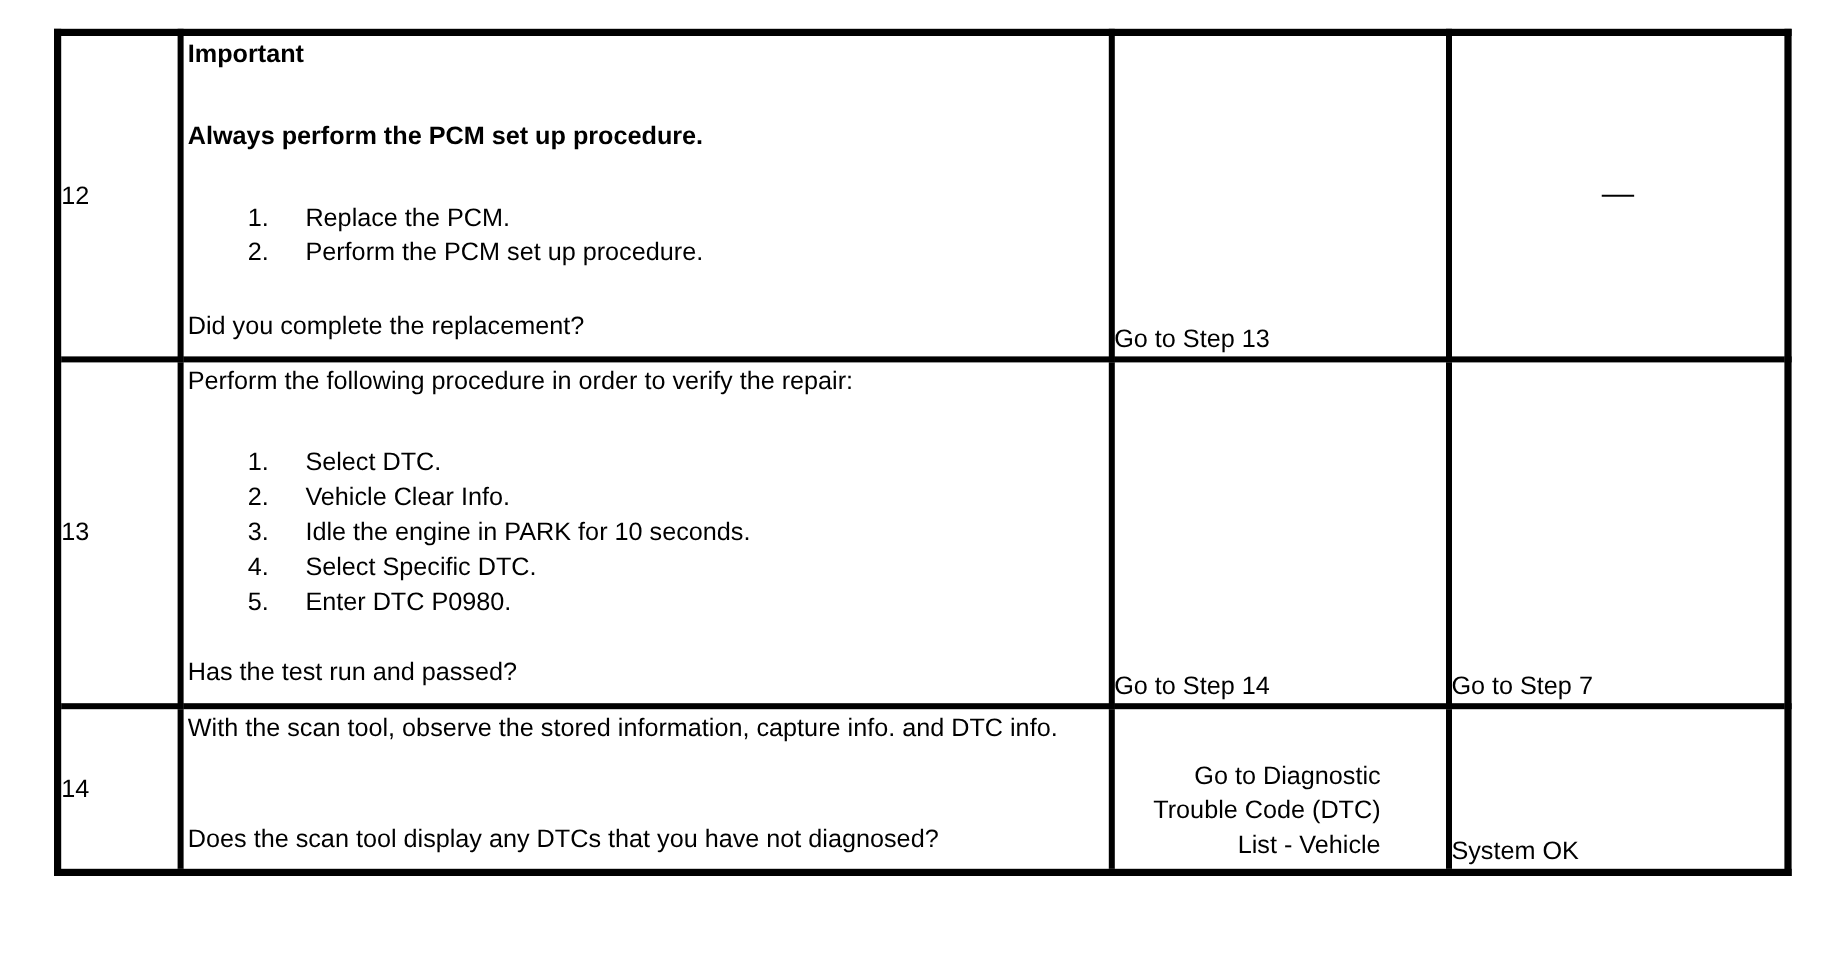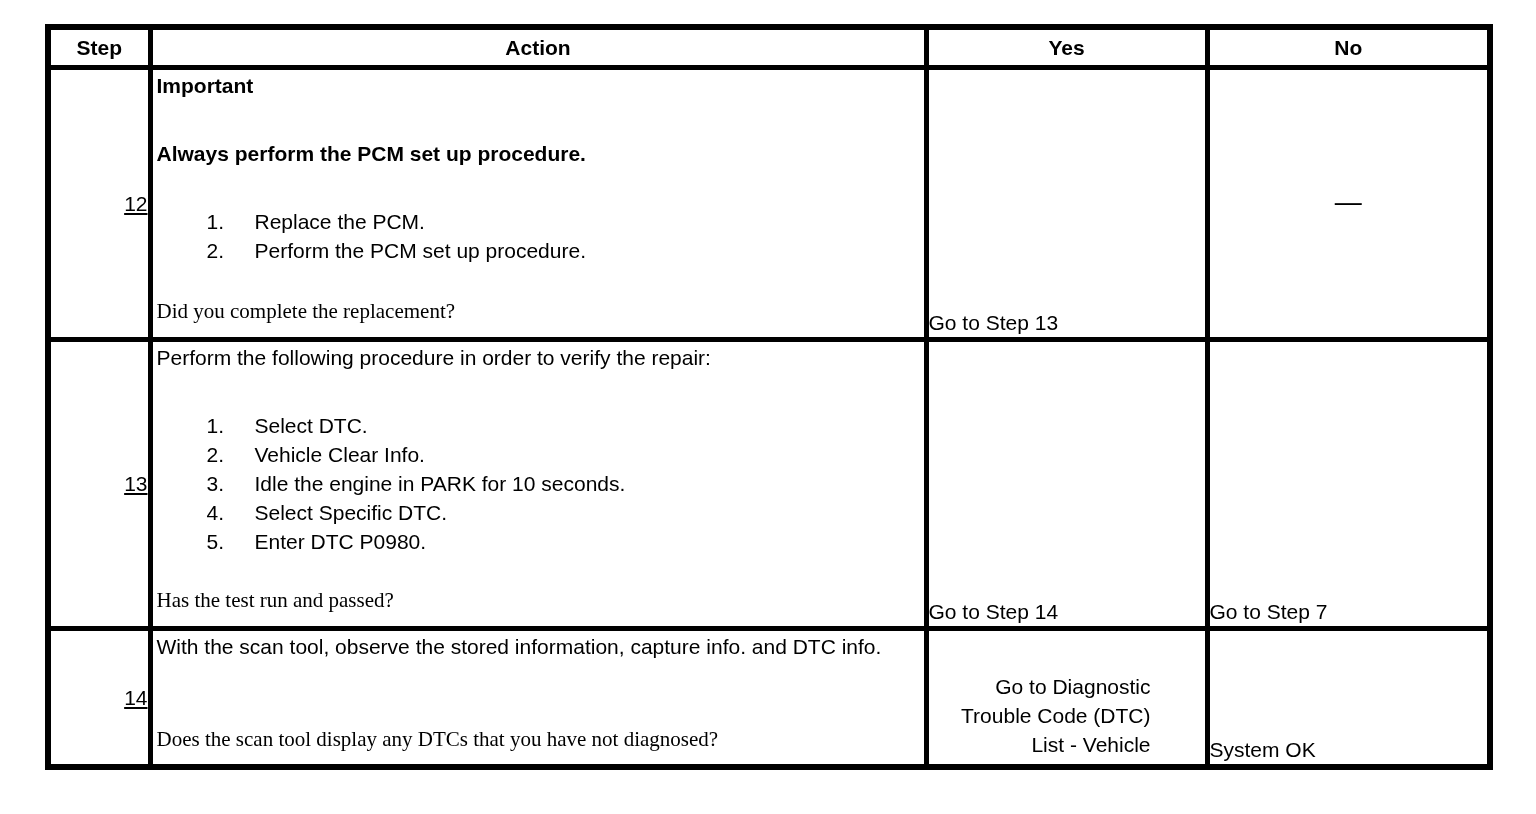--- a/index.html
+++ b/index.html
@@ -42,23 +42,22 @@
     font-weight: bold;
     text-align: center;
     vertical-align: middle;
     font-size: 21px;
   }
   tr.row-12 { height: 272px; }
   tr.row-13 { height: 289px; }
   tr.row-14 { height: 139px; }
 
   td.step-cell {
-    text-align: right;
+    text-align: left;
     vertical-align: middle;
-    text-decoration: underline;
   }
   td.action-cell { vertical-align: top; }
   .action-flex {
     display: flex;
     flex-direction: column;
     box-sizing: border-box;
     padding: 1px 8px 6px 4px;
   }
   .row-12 .action-flex { height: 262px; }
   .row-13 .action-flex { height: 279px; }
@@ -69,21 +68,21 @@
 
   .num-list { margin: 0; padding: 0; }
   .li { display: flex; }
   .li .num {
     flex: none;
     width: 48px;
     margin-left: 50px;
   }
   .li .txt { flex: 1; }
 
-  .question { margin-top: auto; font-family: Liberation Serif, serif; }
+  .question { margin-top: auto; }
 
   td.bottom-center {
     vertical-align: bottom;
     padding-bottom: 6px;
   }
   td.middle-center {
     vertical-align: middle;
     text-align: center;
   }
   td.bottom-left {
@@ -106,26 +105,20 @@
   <div class="table-wrap">
     <table class="diag">
       <colgroup>
         <col style="width:102px">
         <col style="width:776px">
         <col style="width:281px">
         <col style="width:283px">
       </colgroup>
 
       <tbody>
-          <tr class="header-row">
-        <th class="hdr">Step</th>
-        <th class="hdr">Action</th>
-        <th class="hdr">Yes</th>
-        <th class="hdr">No</th>
-      </tr>
 
       <tr class="row-12">
         <td class="step-cell">
           <span>12</span>
         </td>
         <td class="action-cell">
           <div class="action-flex">
             <div class="b mb-gap">Important</div>
             <div class="b mb-gap">Always perform the PCM set up procedure.</div>
             <div class="num-list">

